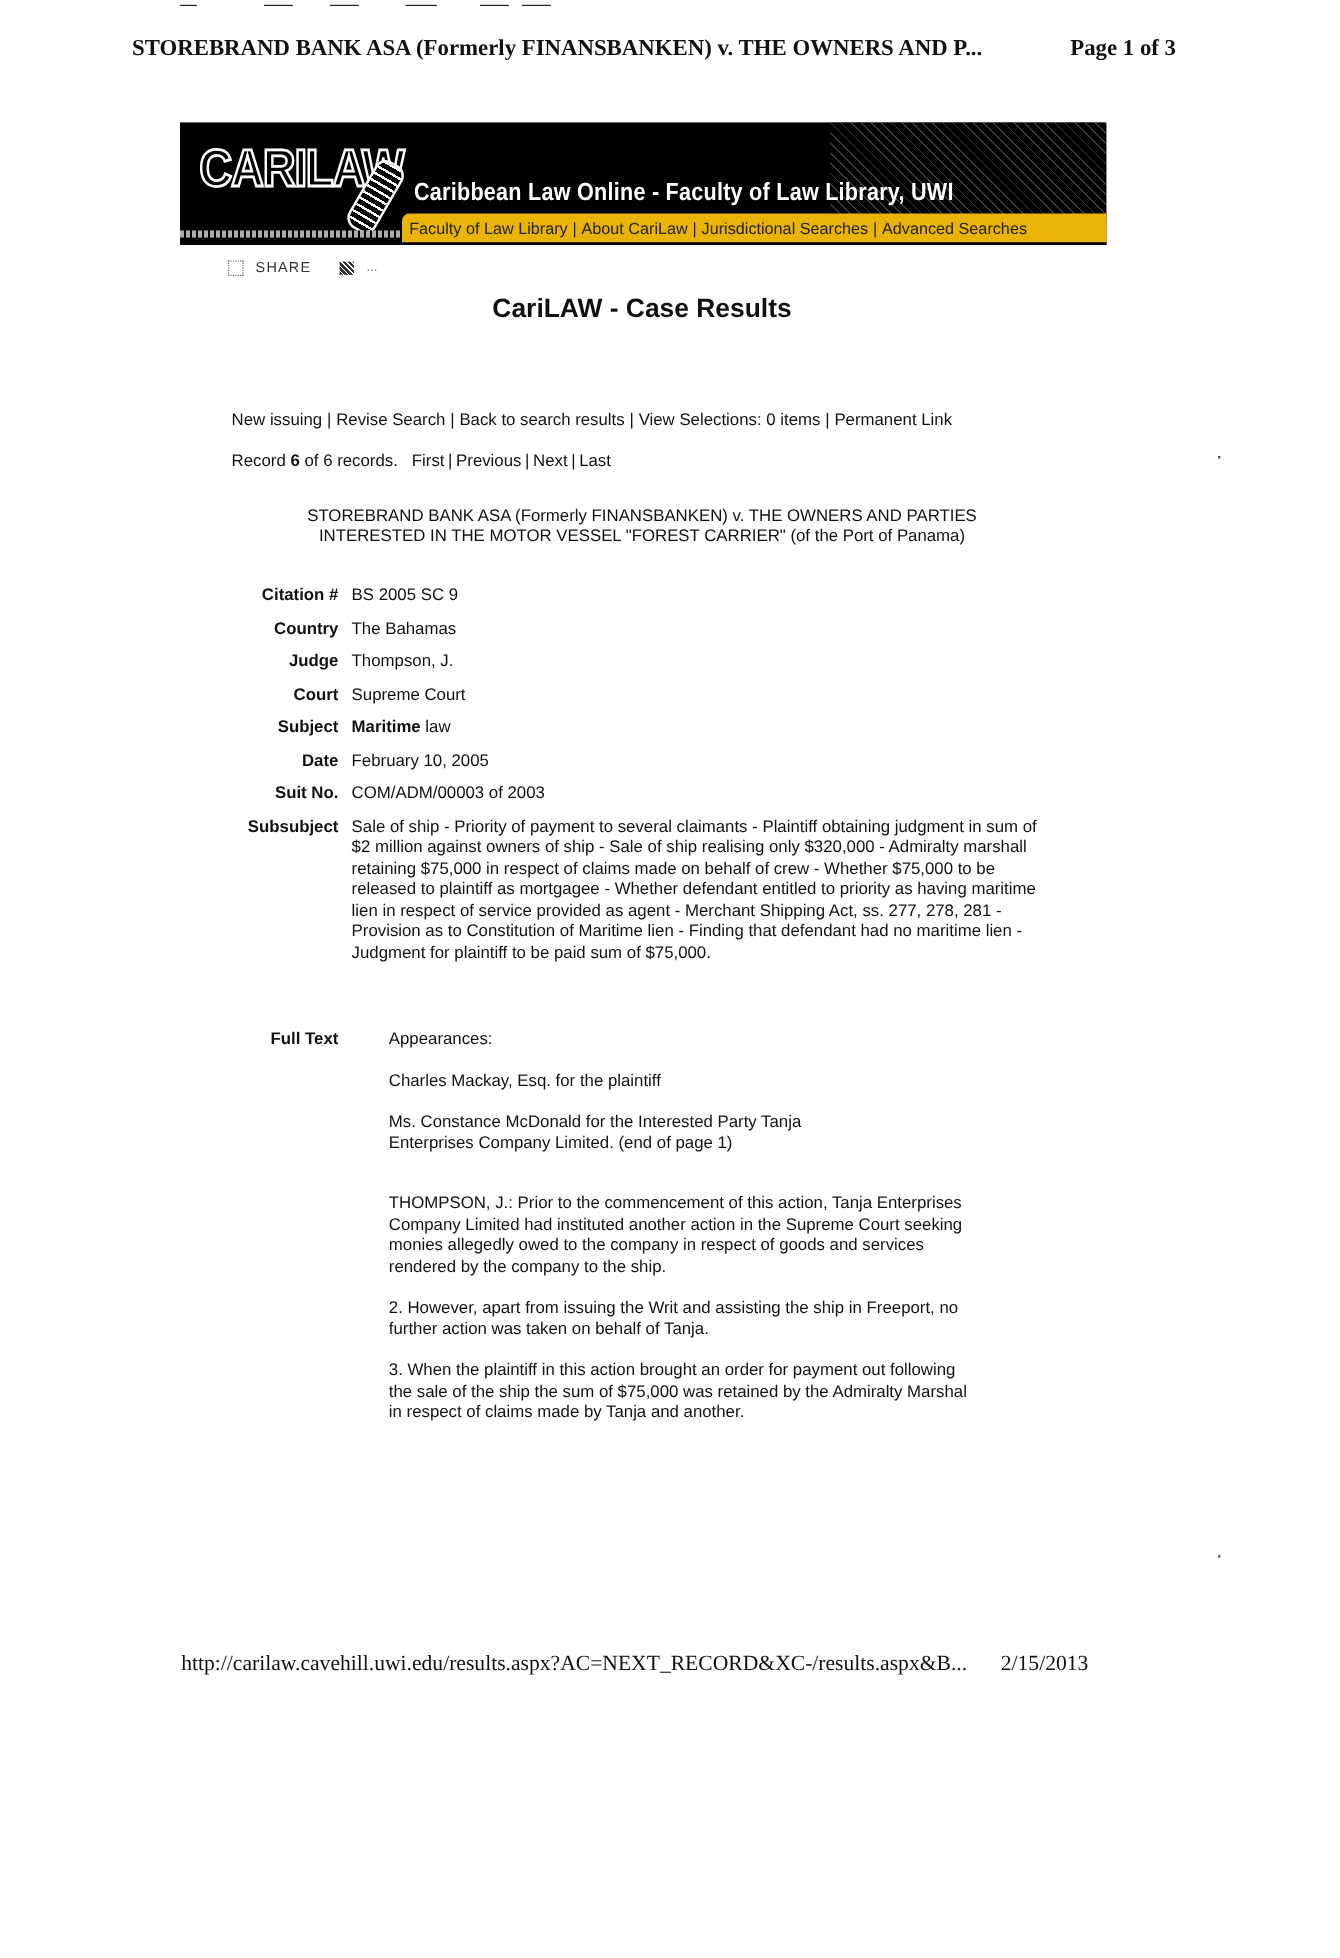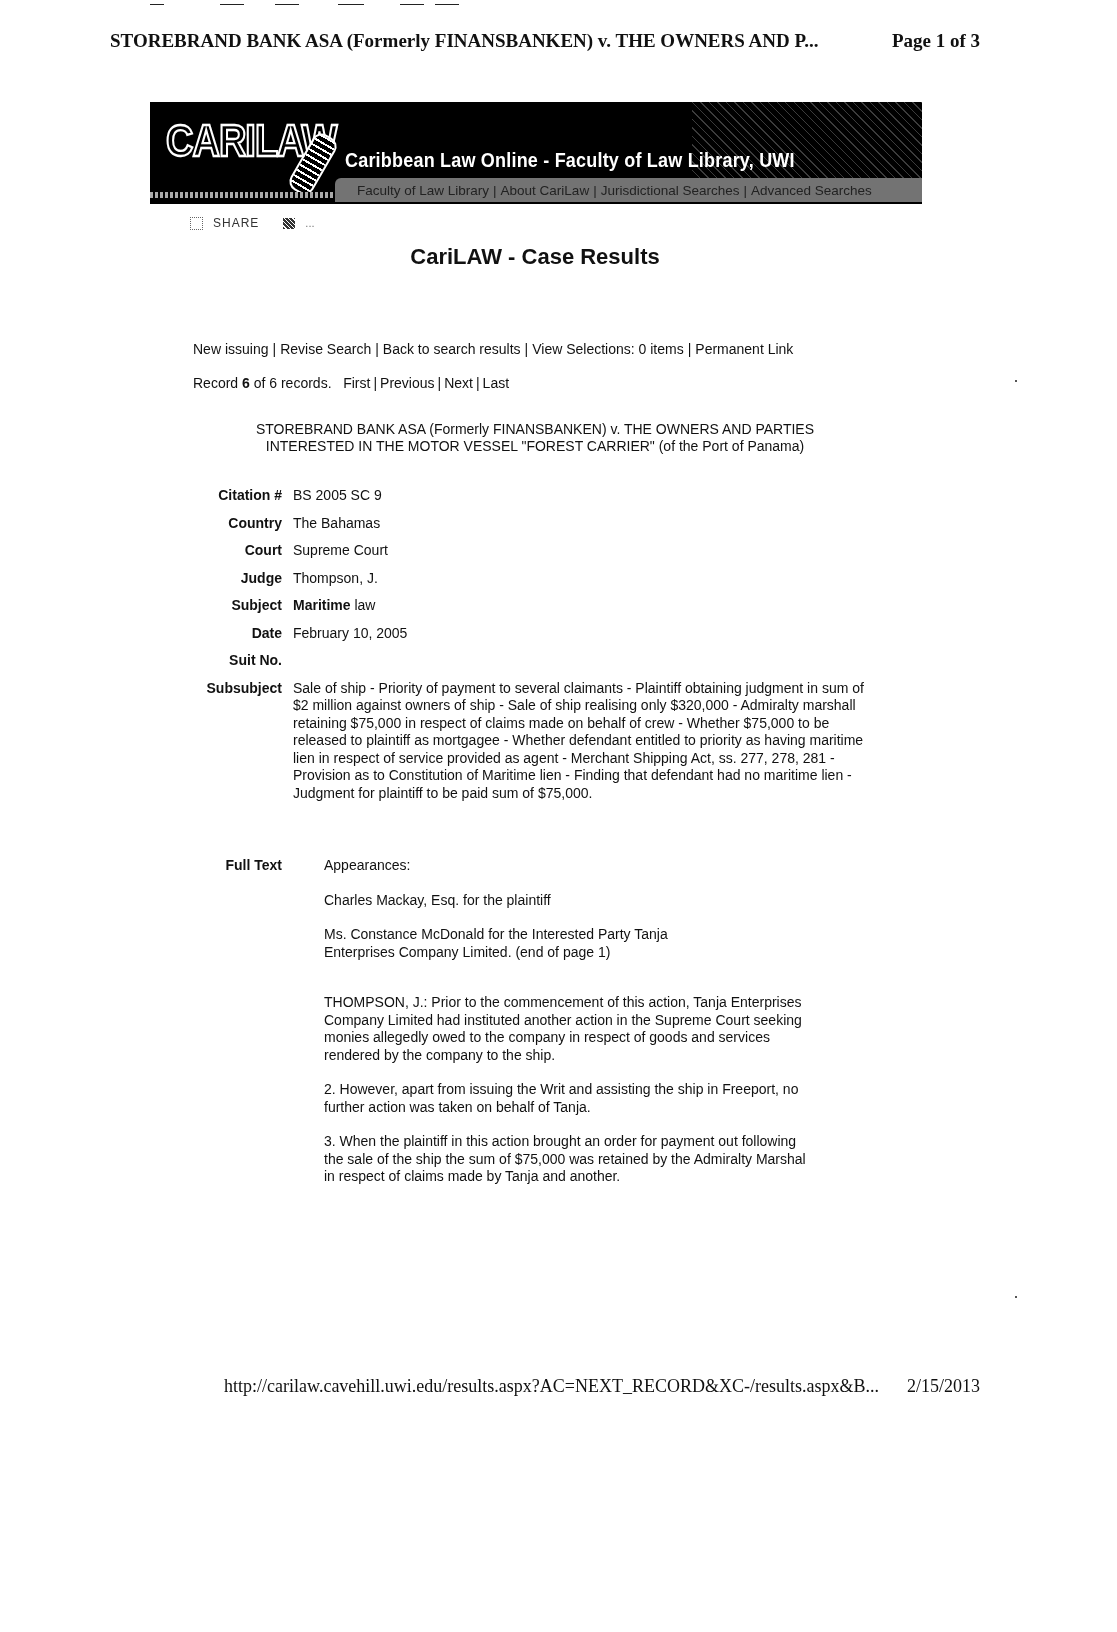--- a/index.html
+++ b/index.html
@@ -4,30 +4,30 @@
 <style>
   html, body { margin: 0; padding: 0; background: #ffffff; }
   body { width: 1117px; height: 1632px; position: relative; overflow: hidden; color: #111; }
   .serif { font-family: "Liberation Serif", "DejaVu Serif", serif; }
   .sans { font-family: "Liberation Sans", "DejaVu Sans", sans-serif; }
 
   .scan-marks { position: absolute; top: 4px; left: 150px; height: 6px; width: 400px; }
   .scan-marks span { position: absolute; top: 0; height: 1px; background: #222; }
 
   .print-header { position: absolute; top: 30px; left: 110px; width: 870px; font-size: 19px; display: flex; justify-content: space-between; font-weight: bold; }
-  .print-footer { position: absolute; top: 1376px; left: 110px; width: 870px; font-size: 18px; display: flex; justify-content: flex-end; gap: 28px; }
+  .print-footer { position: absolute; top: 1376px; left: 94px; width: 870px; font-size: 18px; display: flex; justify-content: center; gap: 28px; }
 
   .banner { position: absolute; top: 102px; left: 150px; width: 772px; height: 100px; background: #000; border-bottom: 2px solid #000; overflow: hidden; }
   .banner .noise { position: absolute; right: 0; top: 0; width: 230px; height: 80px;
      background: repeating-linear-gradient(45deg, #000 0 2px, #555 2px 3px, #000 3px 6px); opacity: .7; }
   .logo { position: absolute; left: 16px; top: 18px; font-family: "Liberation Sans", sans-serif; font-weight: bold; font-size: 38px; color: #000;
      -webkit-text-stroke: 2px #fff; letter-spacing: -1px; transform: scaleY(1.15); }
   .logo-mark { position: absolute; left: 150px; top: 30px; width: 22px; height: 60px; border: 2px solid #fff; border-radius: 10px; transform: rotate(30deg); background: repeating-linear-gradient(0deg,#000 0 4px,#fff 4px 6px); }
   .tagline { position: absolute; left: 195px; top: 48px; color: #fff; font-weight: bold; font-size: 18px; letter-spacing: .2px; font-family: "Liberation Sans", sans-serif; transform: scaleY(1.15); }
-  .navbar { position: absolute; left: 185px; top: 76px; right: 0; height: 24px; background: #737373; border-top-left-radius: 6px; display: flex; align-items: center; padding-left: 22px; font-size: 13.5px; color: #222; }
+  .navbar { position: absolute; left: 185px; top: 76px; right: 0; height: 24px; background: #eab308; border-top-left-radius: 6px; display: flex; align-items: center; padding-left: 6px; font-size: 13.5px; color: #222; }
   .navbar .sep { margin: 0 4px; }
   .navbar .link { cursor: pointer; }
   .banner-stripe { position: absolute; left: 0; bottom: 4px; width: 185px; height: 6px; background: repeating-linear-gradient(90deg, #aaa 0 3px, #000 3px 5px); }
 
   .share-row { position: absolute; top: 216px; left: 190px; font-size: 12px; letter-spacing: 1px; color: #333; display: flex; align-items: center; gap: 10px; }
   .share-row .ico { display: inline-block; width: 11px; height: 11px; border: 1px dotted #666; }
   .share-row .ico2 { display: inline-block; width: 12px; height: 11px; background: repeating-linear-gradient(45deg,#333 0 2px,#fff 2px 3px); }
   .share-row .dots { color: #777; letter-spacing: 0; font-size: 11px; }
 
   .page-title { position: absolute; top: 244px; left: 0; width: 1070px; text-align: center; font-size: 22px; font-weight: bold; }
@@ -115,37 +115,38 @@
 <div class="fields">
   <div class="field">
     <span class="lbl">Citation #</span>
     <span class="val">BS 2005 SC 9</span>
   </div>
   <div class="field">
     <span class="lbl">Country</span>
     <span class="val">The Bahamas</span>
   </div>
   <div class="field">
+    <span class="lbl">Judge</span>
+    <span class="val">Thompson, J.</span>
+  </div>
+  <div class="field">
     <span class="lbl">Court</span>
     <span class="val">Supreme Court</span>
-  </div>
-  <div class="field">
-    <span class="lbl">Judge</span>
-    <span class="val">Thompson, J.</span>
   </div>
   <div class="field">
     <span class="lbl">Subject</span>
     <span class="val"><b>Maritime</b><span> law</span></span>
   </div>
   <div class="field">
     <span class="lbl">Date</span>
     <span class="val">February 10, 2005</span>
   </div>
   <div class="field">
     <span class="lbl">Suit No.</span>
+    <span class="val">COM/ADM/00003 of 2003</span>
   </div>
   <div class="field">
     <span class="lbl">Subsubject</span>
     <span class="val" style="padding-right:8px">Sale of ship - Priority of payment to several claimants - Plaintiff obtaining judgment in sum of $2 million against owners of ship - Sale of ship realising only $320,000 - Admiralty marshall retaining $75,000 in respect of claims made on behalf of crew - Whether $75,000 to be released to plaintiff as mortgagee - Whether defendant entitled to priority as having maritime lien in respect of service provided as agent - Merchant Shipping Act, ss. 277, 278, 281 - Provision as to Constitution of Maritime lien - Finding that defendant had no maritime lien - Judgment for plaintiff to be paid sum of $75,000.</span>
   </div>
 </div>
 
 <div class="fulltext">
   <div class="row">
     <span class="lbl">Full Text</span>

